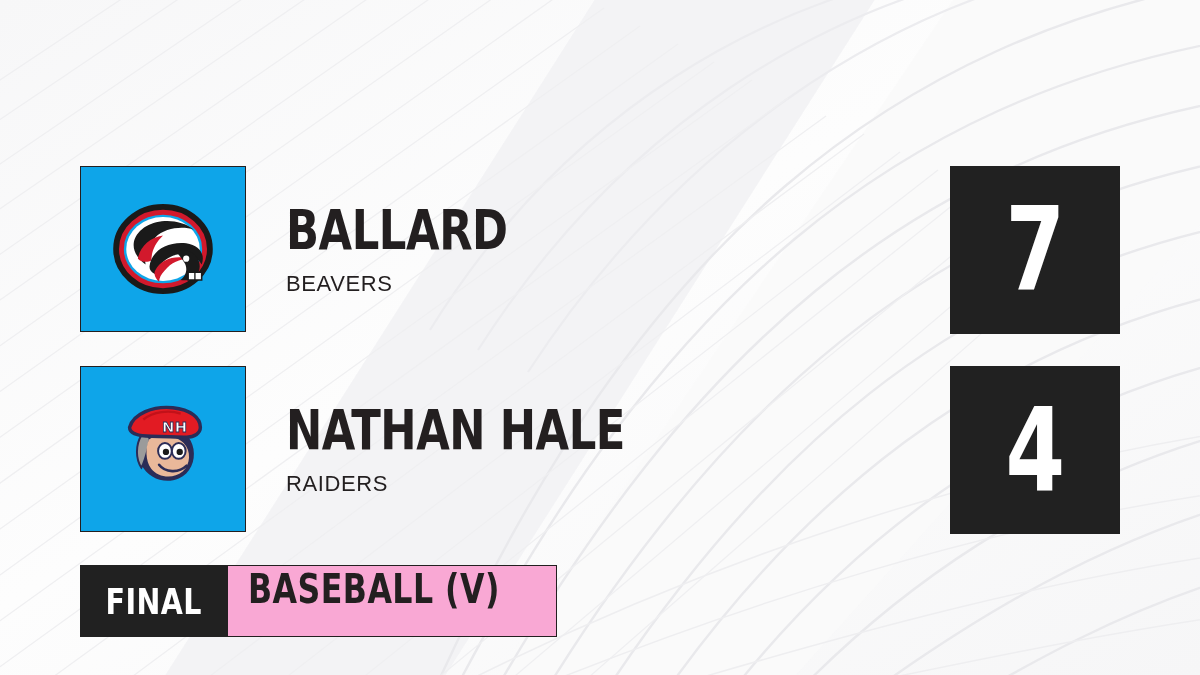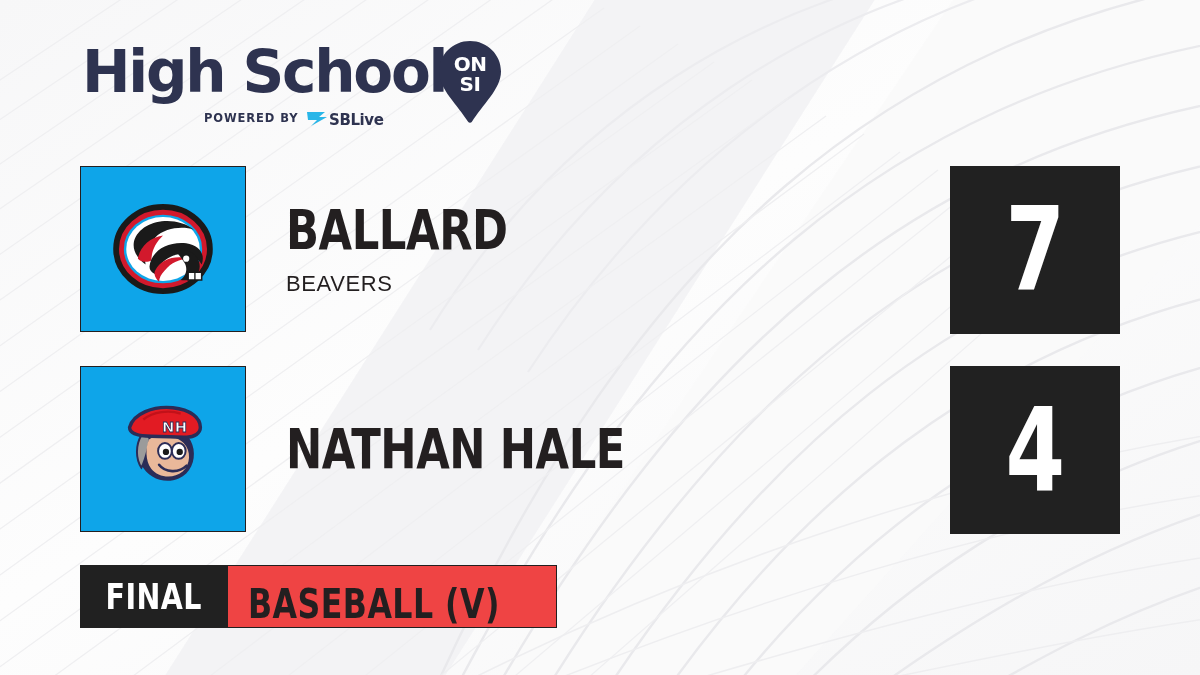--- a/index.html
+++ b/index.html
@@ -144,46 +144,46 @@
     color: #ffffff;
     transform: scaleX(0.82);
     letter-spacing: -1px;
   }
 
   
   #status-bar {
     position: absolute;
     left: 80px;
     top: 565px;
-    height: 63px;
+    height: 72px;
     display: flex;
     align-items: stretch;
   }
   #status-state {
     background: #212121;
     width: 148px;
     display: flex;
     align-items: center;
     justify-content: center;
   }
   #status-state-label {
     font-family: "DejaVu Sans Condensed", "DejaVu Sans", sans-serif;
     font-weight: 700;
     font-size: 36px;
     color: #ffffff;
     letter-spacing: 0.5px;
     transform: scaleX(0.88);
   }
   #status-sport {
-    background: #ef4444;
+    background: #f9a8d4;
     border: 1.4px solid #231f20;
     border-left: none;
     box-sizing: border-box;
     display: flex;
-    align-items: flex-end;
+    align-items: flex-start;
     padding: 0 22px 0 20px;
   }
   #status-sport-label {
     font-family: "DejaVu Sans Condensed", "DejaVu Sans", sans-serif;
     font-weight: 700;
     font-size: 40px;
     color: #231f20;
     letter-spacing: 0.5px;
     transform: scaleX(0.88);
     transform-origin: left center;
@@ -258,37 +258,20 @@
 
       <g stroke="#eeeef0" stroke-width="1.5" fill="none">
         <path d="M430,700 C700,560 980,470 1240,430"></path>
         <path d="M470,715 C740,600 1010,520 1240,490"></path>
         <path d="M560,720 C820,640 1040,580 1240,552"></path>
         <path d="M660,726 C900,676 1080,636 1240,614"></path>
       </g>
     </g>
   </svg>
 
-  <div id="brand">
-    <div id="brand-wordmark">High School</div>
-
-    <svg id="brand-pin" viewBox="0 0 72 86">
-      <path d="M36,2 C18.8,2 5,15.6 5,32.4 C5,50 24,66 34.1,82.8 C34.9,84.2 37.1,84.2 37.9,82.8 C48,66 67,50 67,32.4 C67,15.6 53.2,2 36,2 Z" fill="#2e3350"></path>
-      <text x="36" y="32" text-anchor="middle" font-family="DejaVu Sans, sans-serif" font-weight="700" font-size="20" fill="#ffffff" letter-spacing="-0.5">ON</text>
-      <text x="36" y="52" text-anchor="middle" font-family="DejaVu Sans, sans-serif" font-weight="700" font-size="20" fill="#ffffff" letter-spacing="-0.5">SI</text>
-    </svg>
-
-    <div id="powered-row">
-      <span id="powered-label">POWERED BY</span>
-      <svg id="sblive-mark" width="96" height="20" viewBox="0 0 96 20">
-        <path d="M2,4 L20,4 L14,9 L22,9 L6,18 L12,12 L3,12 Z" fill="#29b6e8"></path>
-        <text x="24" y="16.5" font-family="DejaVu Sans, sans-serif" font-weight="700" font-size="15" fill="#2e3350" letter-spacing="-0.4">SBLive</text>
-      </svg>
-    </div>
-  </div>
 
   <div class="score-row" id="row-0">
     <div class="logo-card">
       <svg width="116" height="116" viewBox="0 0 120 120">
         <ellipse cx="60" cy="60" rx="48" ry="43" fill="none" stroke="#1a1a1a" stroke-width="7"></ellipse>
         <ellipse cx="60" cy="60" rx="43" ry="38" fill="none" stroke="#d2192c" stroke-width="5"></ellipse>
         <ellipse cx="60" cy="60" rx="38" ry="33" fill="#ffffff"></ellipse>
         <path d="M30,52 C36,30 72,24 92,40 C80,36 62,38 52,48 C44,56 40,66 42,76 C34,70 28,62 30,52 Z" fill="#1a1a1a"></path>
         <path d="M34,70 C36,58 46,48 60,46 C52,54 48,62 48,72 C44,74 38,74 34,70 Z" fill="#d2192c"></path>
         <path d="M46,78 C48,62 64,52 84,54 C98,56 104,66 100,76 C94,66 80,62 68,68 C60,72 54,78 52,86 C48,84 46,82 46,78 Z" fill="#1a1a1a"></path>
@@ -328,20 +311,21 @@
         <path d="M56,76 C62,84 76,85 84,77" fill="none" stroke="#2b2c57" stroke-width="2.6" stroke-linecap="round"></path>
 
         <path d="M26,38 C30,24 50,16 70,18 C88,20 98,28 98,38 C98,44 92,48 84,48 C74,48 60,47 48,47 C36,47 26,45 26,38 Z" fill="#e21b23" stroke="#2b2c57" stroke-width="3.5"></path>
         <path d="M40,30 C50,22 66,20 78,24" fill="none" stroke="#c21119" stroke-width="2.4"></path>
         <text x="72" y="43" text-anchor="middle" font-family="DejaVu Sans, sans-serif" font-weight="700" font-size="15" fill="#ffffff" stroke="#2b2c57" stroke-width="0.8" letter-spacing="0.4">NH</text>
       </svg>
     </div>
 
     <div class="team-text">
       <div class="team-name">NATHAN HALE</div>
+      <div class="team-mascot">RAIDERS</div>
     </div>
 
     <div class="score-box">
       <span class="score-value">4</span>
     </div>
   </div>
 
   <div id="status-bar">
     <div id="status-state">
       <span id="status-state-label">FINAL</span>

